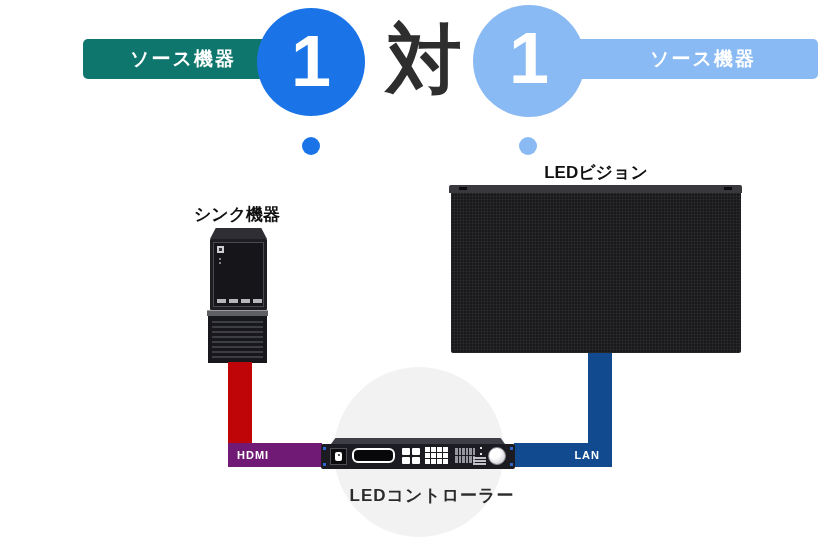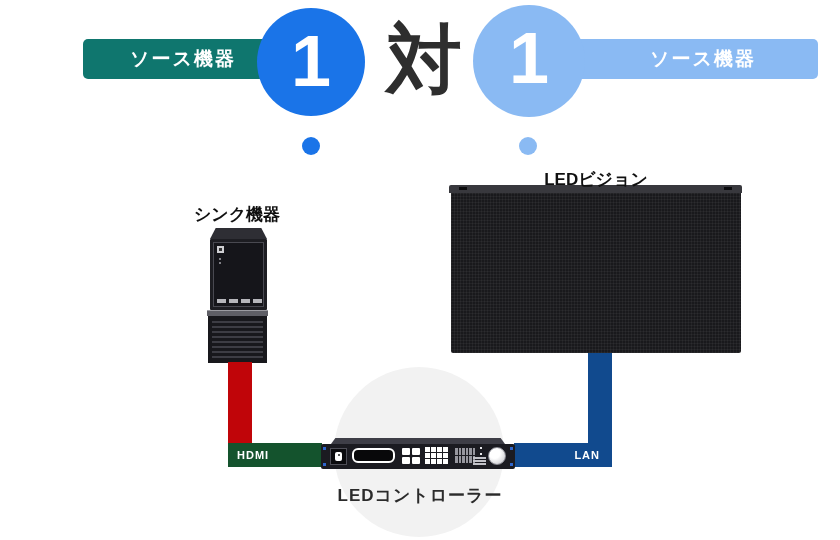--- a/index.html
+++ b/index.html
@@ -20,22 +20,22 @@
   .big-one{display:block;font-size:72px;font-weight:800;line-height:106px;}
   .vs{left:382px;top:16px;width:84px;height:88px;font-size:76px;font-weight:900;
     color:#2e2e2e;line-height:88px;text-align:center;z-index:3;}
   .dot{width:18px;height:18px;border-radius:50%;}
   .dot-source{left:302px;top:137px;background:#1a74e8;}
   .dot-sink{left:519px;top:137px;background:#8abaf3;}
 
   
   .dev-label{font-size:17px;font-weight:bold;color:#101010;text-align:center;z-index:6;}
   .server-label{left:178px;top:203px;width:118px;}
-  .led-label{left:518px;top:168px;width:156px;}
-  .controller-label{left:325px;top:484px;width:190px;font-weight:600;color:#2b2b2b;letter-spacing:1px;}
+  .led-label{left:518px;top:161px;width:156px;}
+  .controller-label{left:337px;top:484px;width:190px;font-weight:600;color:#2b2b2b;letter-spacing:1px;}
 
   
   .server-top{left:210px;top:228px;width:57px;height:11px;background:#2e2e34;
     clip-path:polygon(10% 0,90% 0,100% 100%,0 100%);}
   .server-body{left:210px;top:239px;width:57px;height:71px;background:#1d1d22;border-radius:1px;}
   .server-outline{position:absolute;left:3px;top:3px;right:3px;bottom:3px;
     border:1px solid #494951;background:#15151a;}
   .server-pwr{position:absolute;left:7px;top:7px;width:7px;height:7px;background:#cfcfd3;}
   .server-pwr i{position:absolute;left:2px;top:2px;width:3px;height:3px;background:#333;display:block;}
   .server-slot{position:absolute;left:9px;top:19px;width:2px;height:2px;background:#808086;
@@ -43,21 +43,21 @@
   .server-dashes{position:absolute;left:7px;bottom:7px;display:flex;gap:3px;}
   .server-dashes i{display:block;width:9px;height:4px;background:#b6b6bb;}
   .server-divider{left:207px;top:310px;width:61px;height:5px;background:#5f5f66;border-top:1px solid #9b9ba1;}
   .server-lower{left:208px;top:316px;width:59px;height:47px;background:#18181c;}
   .server-vents{position:absolute;left:4px;right:4px;top:2px;bottom:2px;
     background:repeating-linear-gradient(180deg,transparent 0 3.5px,#3d3d44 3.5px 5px);}
 
   
   .cable{z-index:2;}
   .hdmi-v{left:228px;top:362px;width:24px;height:105px;background:#c00509;}
-  .hdmi-h{left:228px;top:443px;width:94px;height:24px;background:#14532d;}
+  .hdmi-h{left:228px;top:443px;width:94px;height:24px;background:#701a75;}
   .lan-v{left:588px;top:353px;width:24px;height:114px;background:#114a8e;}
   .lan-h{left:514px;top:443px;width:98px;height:24px;background:#114a8e;}
   .cable-label{position:absolute;top:0;color:#fff;font-size:11px;font-weight:bold;
     letter-spacing:1px;line-height:24px;}
   .hdmi-h .cable-label{left:9px;}
   .lan-h .cable-label{right:12px;text-align:right;}
 
   
   .gray-circle{left:334px;top:367px;width:170px;height:170px;border-radius:50%;background:#f2f2f2;z-index:1;}
 

